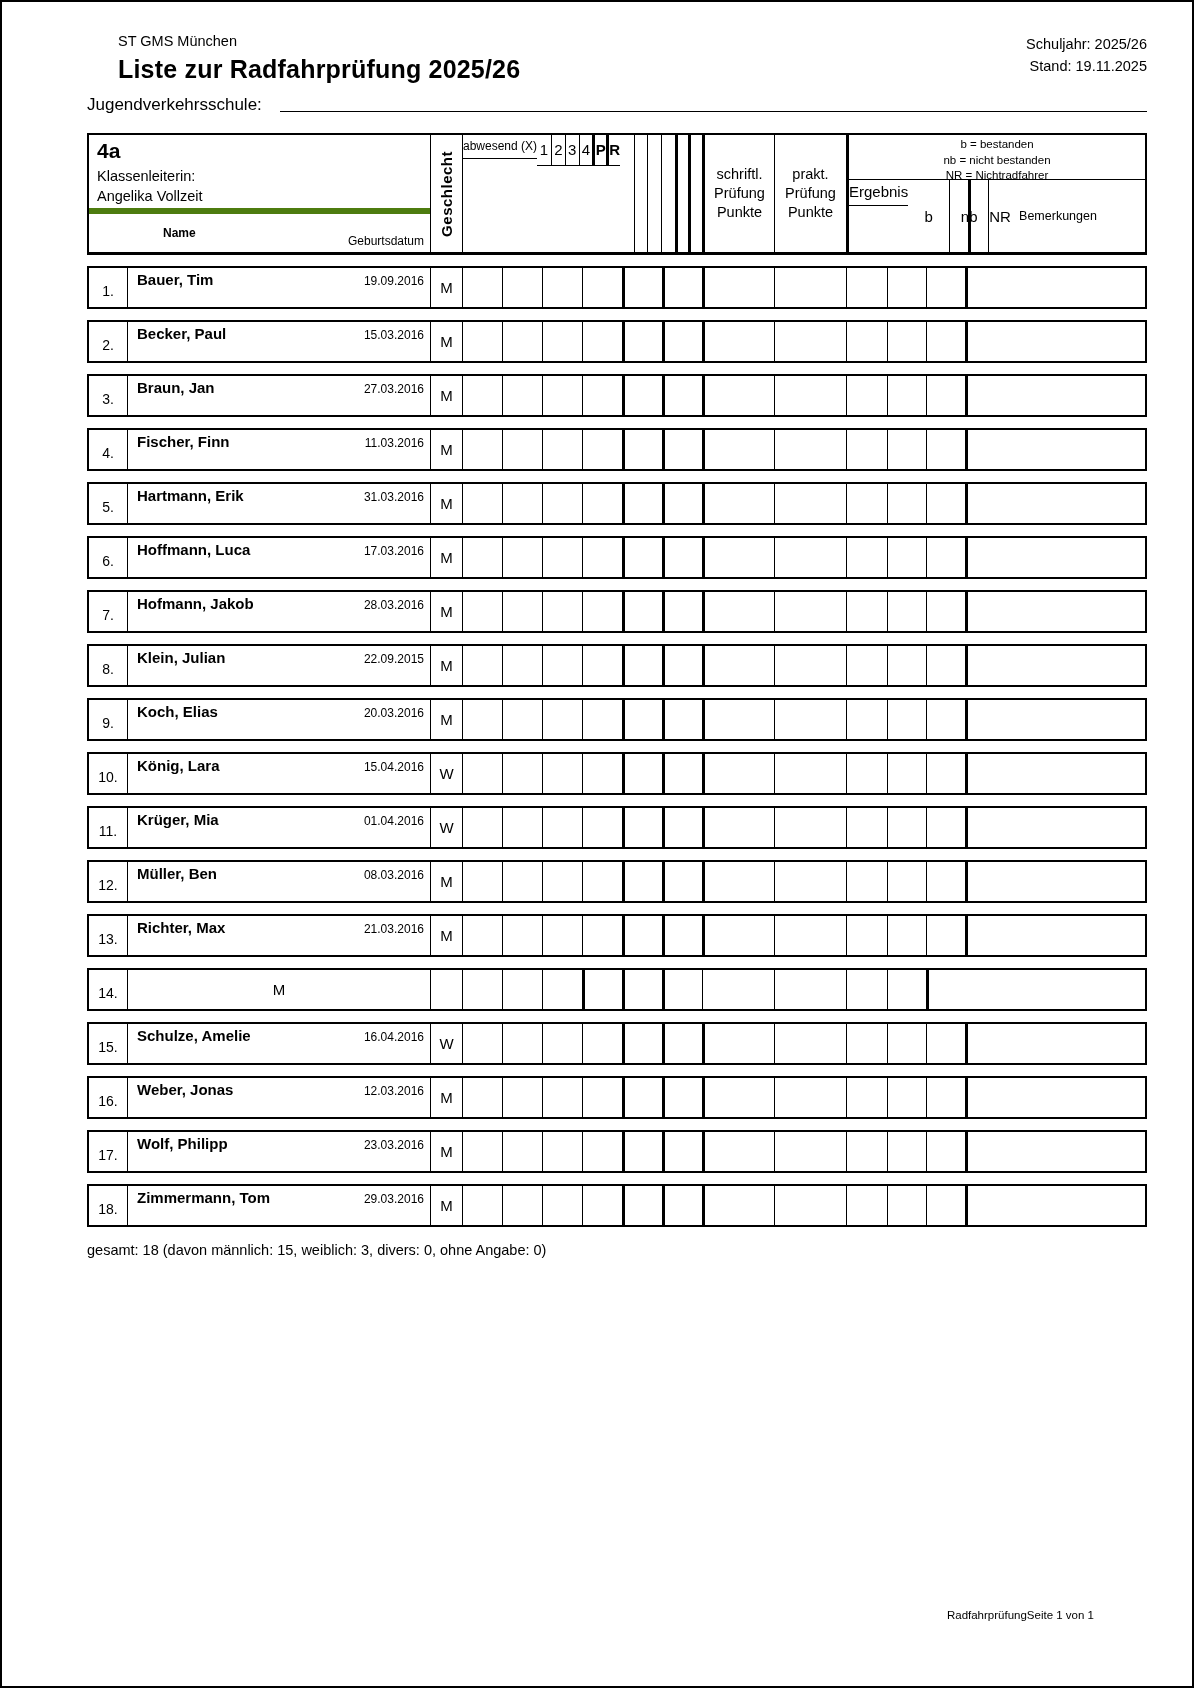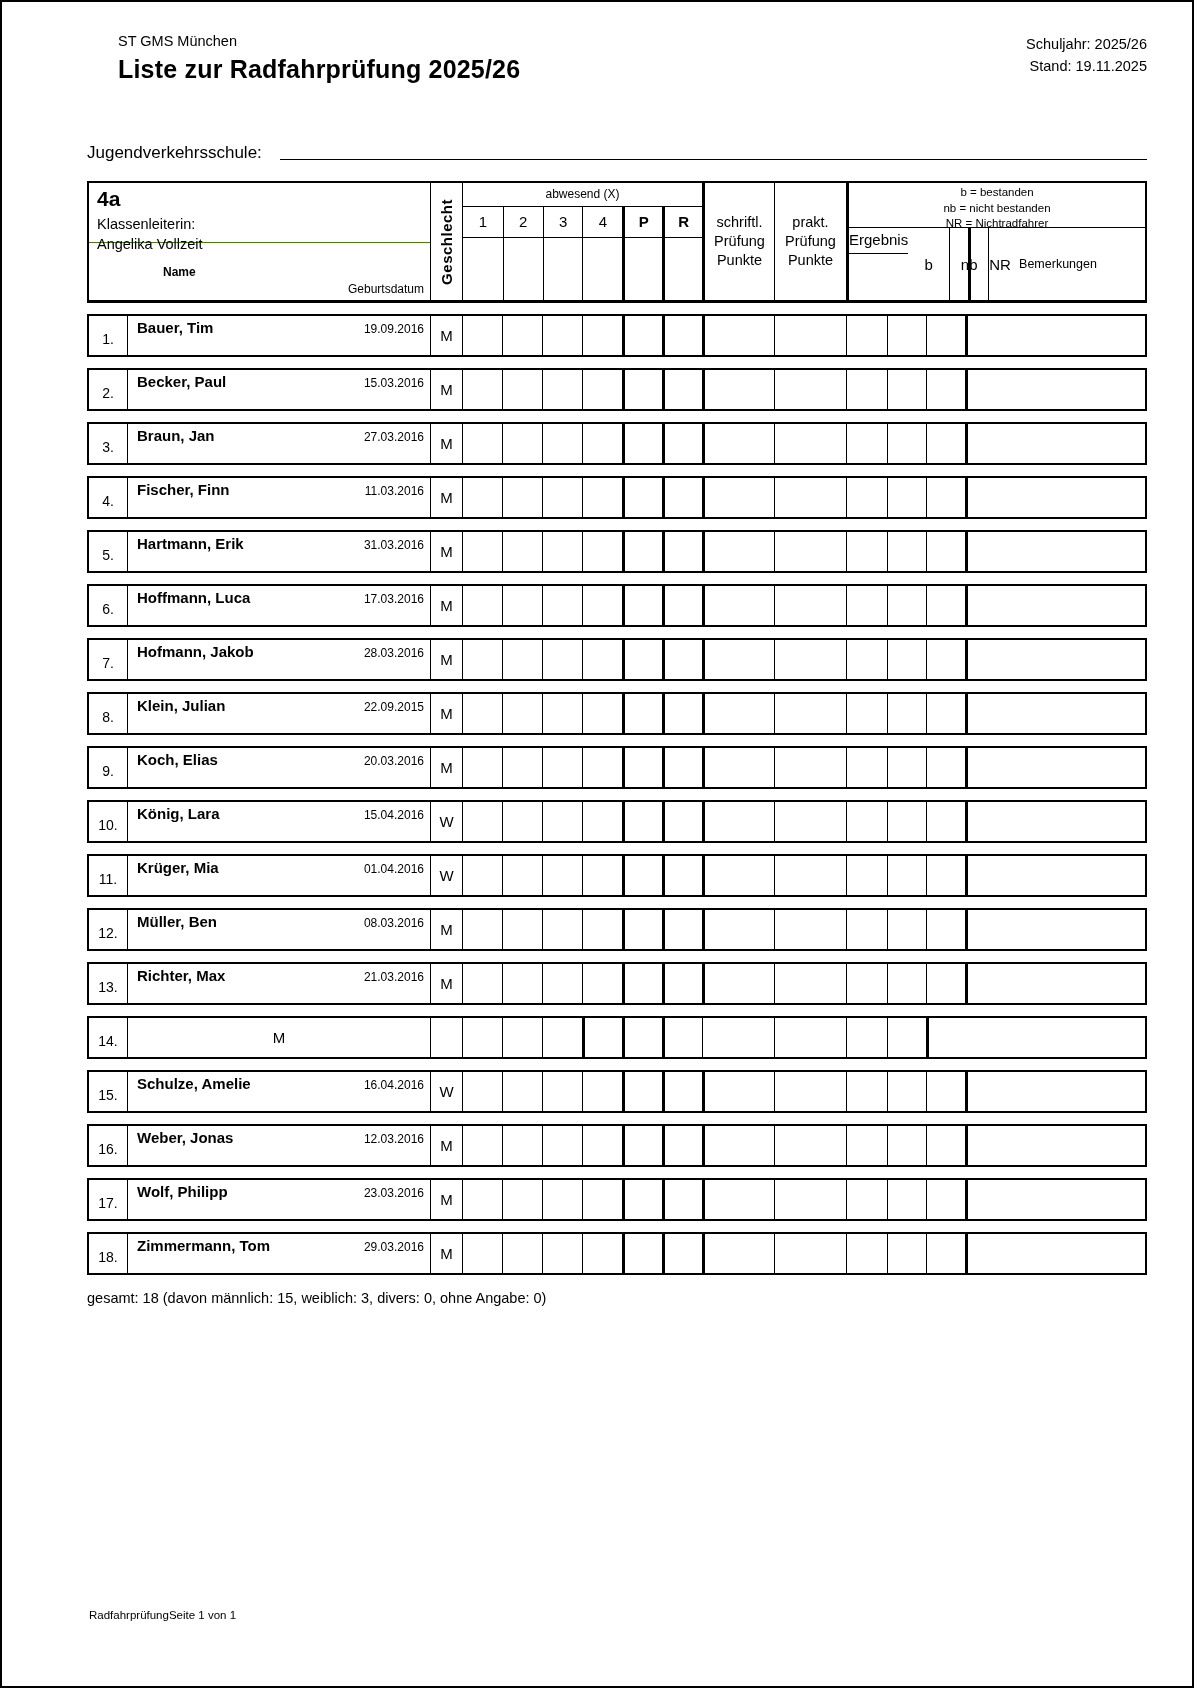--- a/index.html
+++ b/index.html
@@ -15,51 +15,51 @@
     overflow:hidden;
   }
   .pre { white-space:pre-line; }
 
   
   .topbar { display:flex; justify-content:space-between; margin-top:31px;margin-left:31px; }
   .school { font-size:14.5px; }
   .title { font-size:25px; font-weight:bold; margin:6px 0 0 0; letter-spacing:0.2px; }
   .meta { text-align:right; font-size:14.5px; line-height:22px; }
   .jvs-row { display:flex; margin-top:11px; }
-  .jvs-label { font-size:17px;margin-top:48px; }
+  .jvs-label { font-size:17px; }
   .jvs-line { flex:1; margin-left:18px; border-bottom:1.5px solid #000; margin-bottom:3px; }
 
   
   .thead, .row {
     display:grid;
     grid-template-columns:341px 32px 240px 72px 72px 1fr;
   }
   .row { grid-template-columns:38px 303px 32px 40px 40px 40px 40px 40px 40px 72px 72px 41px 39px 39px 1fr; }
 
   
   .thead {
     margin-top:18px;
     height:122px;
     box-sizing:border-box;
     border:2px solid #000;
     border-bottom-width:3px;
   }
   .thead > div { box-sizing:border-box; }
   .hcellA { display:flex; flex-direction:column; }
-  .classblock { height:60px; border-bottom:1px solid #4d7c0f; box-sizing:border-box; padding:4px 0 0 8px; }
+  .classblock { height:79px; border-bottom:6px solid #4d7c0f; box-sizing:border-box; padding:4px 0 0 8px; }
   .classname { font-size:21px; font-weight:bold; }
   .teacher { font-size:14.5px; line-height:20px; margin-top:3px; }
   .namerow { flex:1; display:flex; justify-content:space-between; align-items:center; }
   .h-name { font-weight:bold; font-size:12px; padding-left:74px; }
   .h-birth { font-size:12px; padding-right:6px; align-self:flex-end; padding-bottom:4px; }
 
   .hcellB { border-left:1px solid #000; display:flex; align-items:center; justify-content:center; }
   .vert { writing-mode:vertical-rl; transform:rotate(180deg); font-weight:bold; font-size:15px; letter-spacing:0.5px; }
 
-  .hcellC { border-left:1px solid #000; display:flex; flex-direction:column; }
+  .hcellC { border-left:1px solid #000; display:flex; flex-direction:row; }
   .absent-title { height:24px; box-sizing:border-box; border-bottom:1px solid #000; font-size:12px; text-align:center; line-height:22px; }
   .absent-labels, .absent-empty { display:grid; grid-template-columns:repeat(6,1fr); }
   .absent-labels { height:31px; box-sizing:border-box; border-bottom:1px solid #000; }
   .absent-empty { flex:1; }
   .absent-labels > div, .absent-empty > div { box-sizing:border-box; border-left:1px solid #000; text-align:center; font-size:15px; line-height:29px; }
   .absent-labels > div:first-child, .absent-empty > div:first-child { border-left:none; }
   .absent-labels > .tkL, .absent-empty > .tkL { border-left-width:3px; }
   .absent-labels > .bold { font-weight:bold; }
 
   .hcellD, .hcellE { display:flex; align-items:center; justify-content:center; text-align:center; font-size:14.5px; line-height:19px; }
@@ -89,21 +89,21 @@
   .row .cell:first-child { border-left:none; }
   .row .tkL { border-left-width:3px; }
   .c-num { display:flex; align-items:center; justify-content:center; font-size:14px; padding-top:7px; }
   .c-name { }
   .sname { font-weight:bold; font-size:15px; padding:3px 0 0 9px; }
   .sdate { position:absolute; right:6px; bottom:19px; font-size:12px; }
   .c-gender { display:flex; align-items:center; justify-content:center; font-size:15px; }
 
   .summary { margin-top:15px; font-size:14.5px; }
 
-  .pagefooter { position:absolute; left:87px; right:98px; top:1607px; display:flex; justify-content:flex-start; font-size:11.5px; }
+  .pagefooter { position:absolute; left:87px; right:98px; top:1607px; display:flex; justify-content:flex-end; font-size:11.5px; }
 </style>
 </head>
 <body>
 
 <div class="page">
 
   <div class="topbar">
     <div>
       <div class="school">ST GMS München</div>
       <h1 class="title">Liste zur Radfahrprüfung 2025/26</h1>

